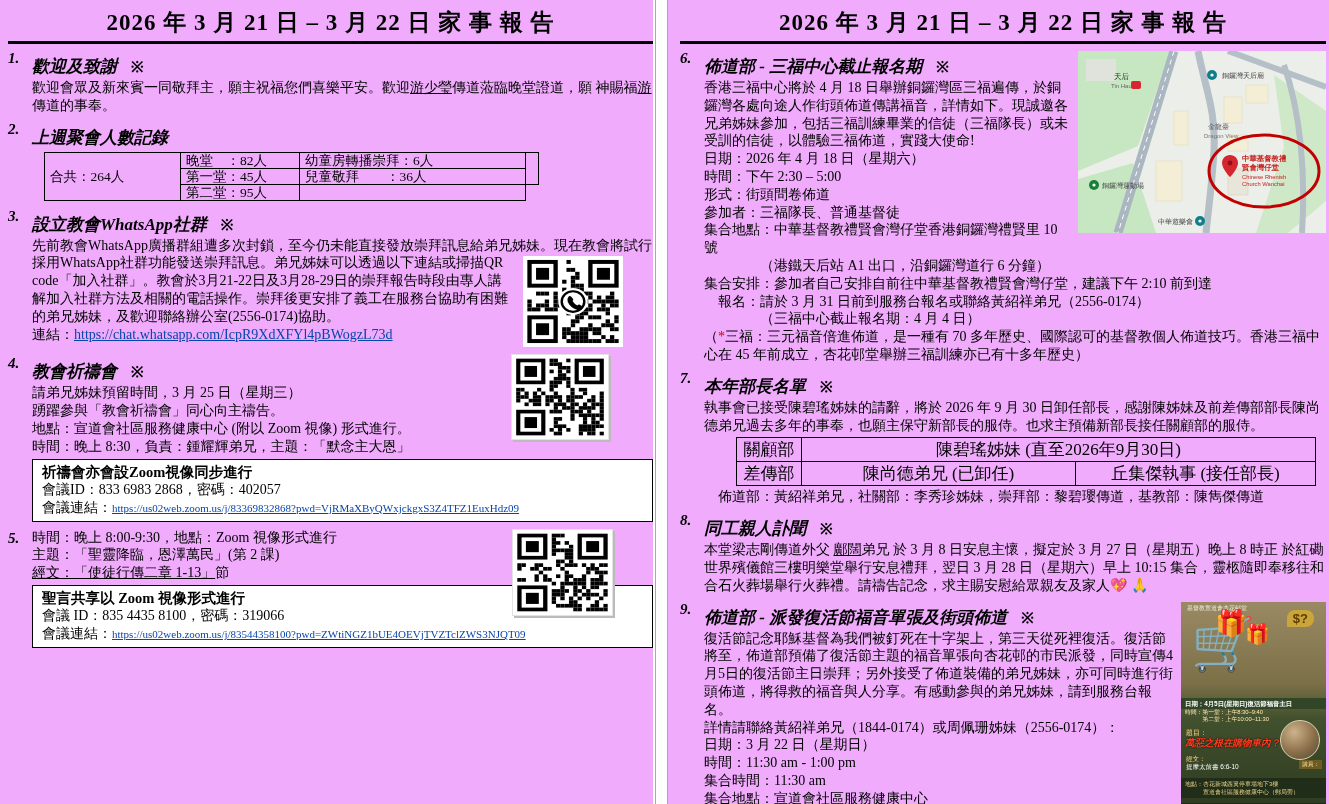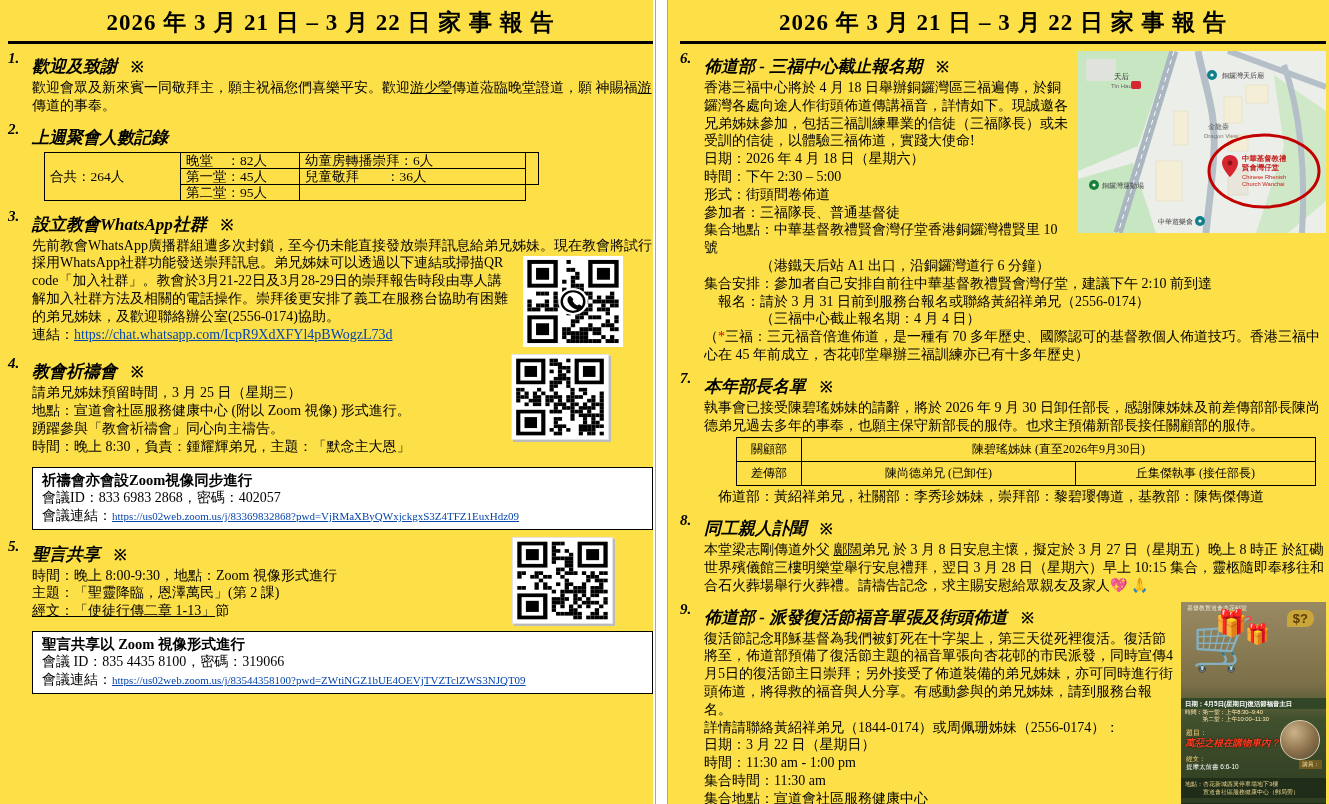--- a/index.html
+++ b/index.html
@@ -1,18 +1,18 @@
 <!DOCTYPE html>
 <html><head>
 <meta charset="utf-8">
 <style>
   html,body{margin:0;padding:0;background:#fff;}
   body{width:1329px;height:804px;position:relative;overflow:hidden;
        font-family:"Liberation Serif","DejaVu Serif",serif;color:#000;}
-  .page{position:absolute;top:0;height:804px;background:#fde047;}
+  .page{position:absolute;top:0;height:804px;background:#f0abfc;}
   #pageL{left:0;width:653px;padding:0 0 0 8px;box-sizing:border-box;}
   #pageR{left:668px;width:661px;padding:0 3px 0 12px;box-sizing:border-box;}
   .vline{position:absolute;top:0;bottom:0;width:1px;background:#a9a9a9;}
   #vl1{left:655px;} #vl2{left:667px;}
   .hdr{font-size:23px;font-weight:bold;text-align:center;padding:7px 0 3px 0;
        border-bottom:3px solid #000;letter-spacing:1px;}
   .sec{display:flex;margin-top:5px;}
   .num{width:24px;flex:0 0 24px;font-style:italic;font-weight:bold;font-size:15px;padding-top:1px;}
   .secbody{flex:1;min-width:0;}
   .h{font-style:italic;font-weight:bold;font-size:17px;line-height:24px;margin-top:6px;}
@@ -22,25 +22,25 @@
   .ul{text-decoration:underline;}
   a.lnk{color:#0645ad;text-decoration:underline;cursor:pointer;}
   .lnk.small{font-size:11px;}
   .red{color:#d40000;}
   
   table.att{border-collapse:collapse;margin:2px 0 1px 12px;font-size:13.5px;}
   table.att td{border:1.2px solid #000;padding:0 5px;height:15px;line-height:15px;white-space:nowrap;}
   table.att td.tot{width:125px;}
   table.att td.c2{width:108px;margin-left:16px;} table.att td.c3{width:215px;} table.att td.c4{width:12px;padding:0;}
   
-  .box{border:1.6px solid #000;margin:11px 0 2px 0;padding:3px 9px 4px 9px;background:#fff;font-family:Liberation Serif, serif;}
+  .box{border:1.6px solid #000;margin:3px 0 2px 0;padding:3px 9px 4px 9px;background:#fff;font-family:Liberation Serif, serif;}
   .box .bt{font-weight:bold;font-size:14.5px;line-height:18px;}
   .box .bl{font-size:14px;line-height:18px;}
   
-  table.lead{border-collapse:collapse;margin:3px 0 2px 32px;font-size:12px;width:580px;}
+  table.lead{border-collapse:collapse;margin:3px 0 2px 32px;font-size:17px;width:580px;}
   table.lead td{border:1.2px solid #000;text-align:center;height:23px;padding:0 4px;}
   table.lead td.dep{width:56px;}
   
   .qr{float:right;background:#fff;}
   .qr svg{display:block;width:100%;height:100%;}
   #qr3{width:100px;height:91px;margin:2px 30px 2px 10px;}
   #qr4{width:96px;height:84px;margin:0 44px 2px 10px;border:1px solid #e3e3e3;box-shadow:2px 2px 0 #bbb;}
   #qr5{width:99px;height:85px;margin:0 40px 2px 10px;border:1px solid #e3e3e3;box-shadow:2px 2px 0 #bbb;}
   .mapwrap{float:right;width:248px;height:182px;margin:2px 0 20px 8px;}
   .mapwrap svg{display:block;}
@@ -411,22 +411,22 @@
             <rect x="14" y="0" width="7" height="7" fill="#000"></rect>
             <rect x="15" y="1" width="5" height="5" fill="#fff"></rect>
             <rect x="16" y="2" width="3" height="3" fill="#000"></rect>
             <rect x="0" y="14" width="7" height="7" fill="#000"></rect>
             <rect x="1" y="15" width="5" height="5" fill="#fff"></rect>
             <rect x="2" y="16" width="3" height="3" fill="#000"></rect>
           </svg>
         </span>
       <div class="h"><span>教會祈禱會</span><span class="star">※</span></div>
       <p class="ln">請弟兄姊妹預留時間，3 月 25 日（星期三）</p>
+      <p class="ln">踴躍參與「教會祈禱會」同心向主禱告。</p>
       <p class="ln">地點：宣道會社區服務健康中心 (附以 Zoom 視像) 形式進行。</p>
-      <p class="ln">踴躍參與「教會祈禱會」同心向主禱告。</p>
       <p class="ln">時間：晚上 8:30，負責：鍾耀輝弟兄，主題：「默念主大恩」</p>
       <div class="box">
         <div class="bt">祈禱會亦會設Zoom視像同步進行</div>
         <div class="bl">會議ID：833 6983 2868，密碼：402057</div>
         <div class="bl"><span>會議連結：</span><a class="lnk small">https://us02web.zoom.us/j/83369832868?pwd=VjRMaXByQWxjckgxS3Z4TFZ1EuxHdz09</a></div>
       </div>
     </div>
   </div>
 
   <div class="sec">
@@ -566,21 +566,20 @@
             <rect x="1" y="1" width="5" height="5" fill="#fff"></rect>
             <rect x="2" y="2" width="3" height="3" fill="#000"></rect>
             <rect x="14" y="0" width="7" height="7" fill="#000"></rect>
             <rect x="15" y="1" width="5" height="5" fill="#fff"></rect>
             <rect x="16" y="2" width="3" height="3" fill="#000"></rect>
             <rect x="0" y="14" width="7" height="7" fill="#000"></rect>
             <rect x="1" y="15" width="5" height="5" fill="#fff"></rect>
             <rect x="2" y="16" width="3" height="3" fill="#000"></rect>
           </svg>
         </span>
-      <div class="h"><span>聖言共享</span><span class="star">※</span></div>
       <p class="ln">時間：晚上 8:00-9:30，地點：Zoom 視像形式進行</p>
       <p class="ln">主題：「聖靈降臨，恩澤萬民」(第 2 課)</p>
       <p class="ln"><span class="ul">經文：「使徒行傳二章 1-13」</span><span>節</span></p>
       <div class="box">
         <div class="bt">聖言共享以 Zoom 視像形式進行</div>
         <div class="bl">會議 ID：835 4435 8100，密碼：319066</div>
         <div class="bl"><span>會議連結：</span><a class="lnk small">https://us02web.zoom.us/j/83544358100?pwd=ZWtiNGZ1bUE4OEVjTVZTclZWS3NJQT09</a></div>
       </div>
     </div>
   </div>

